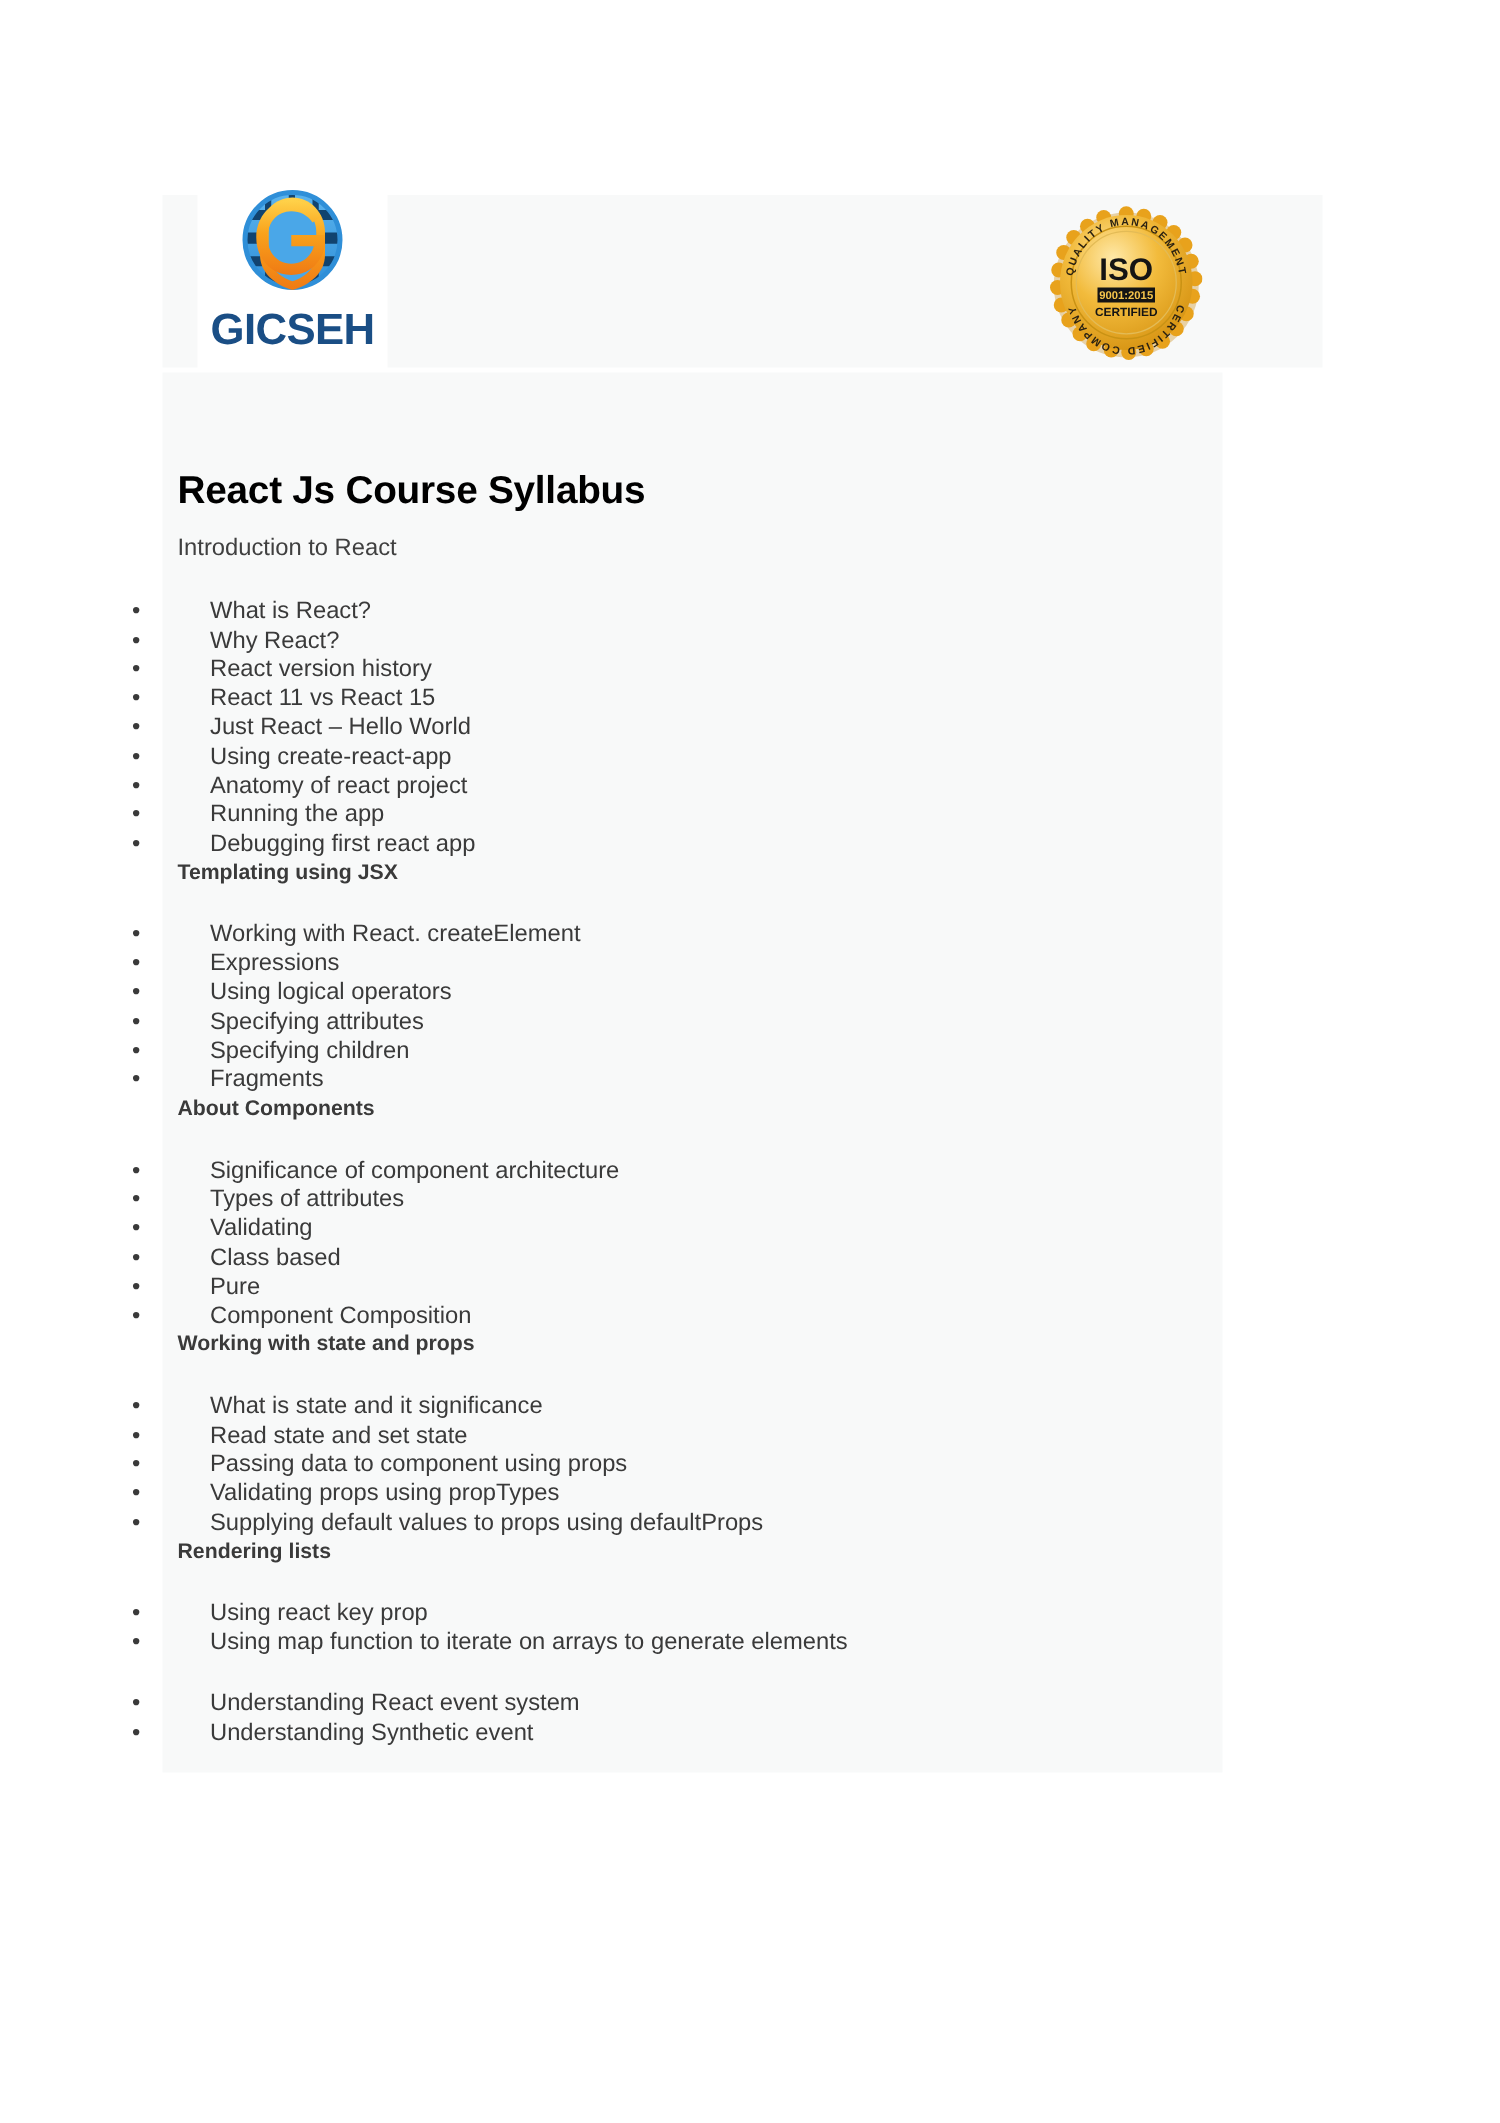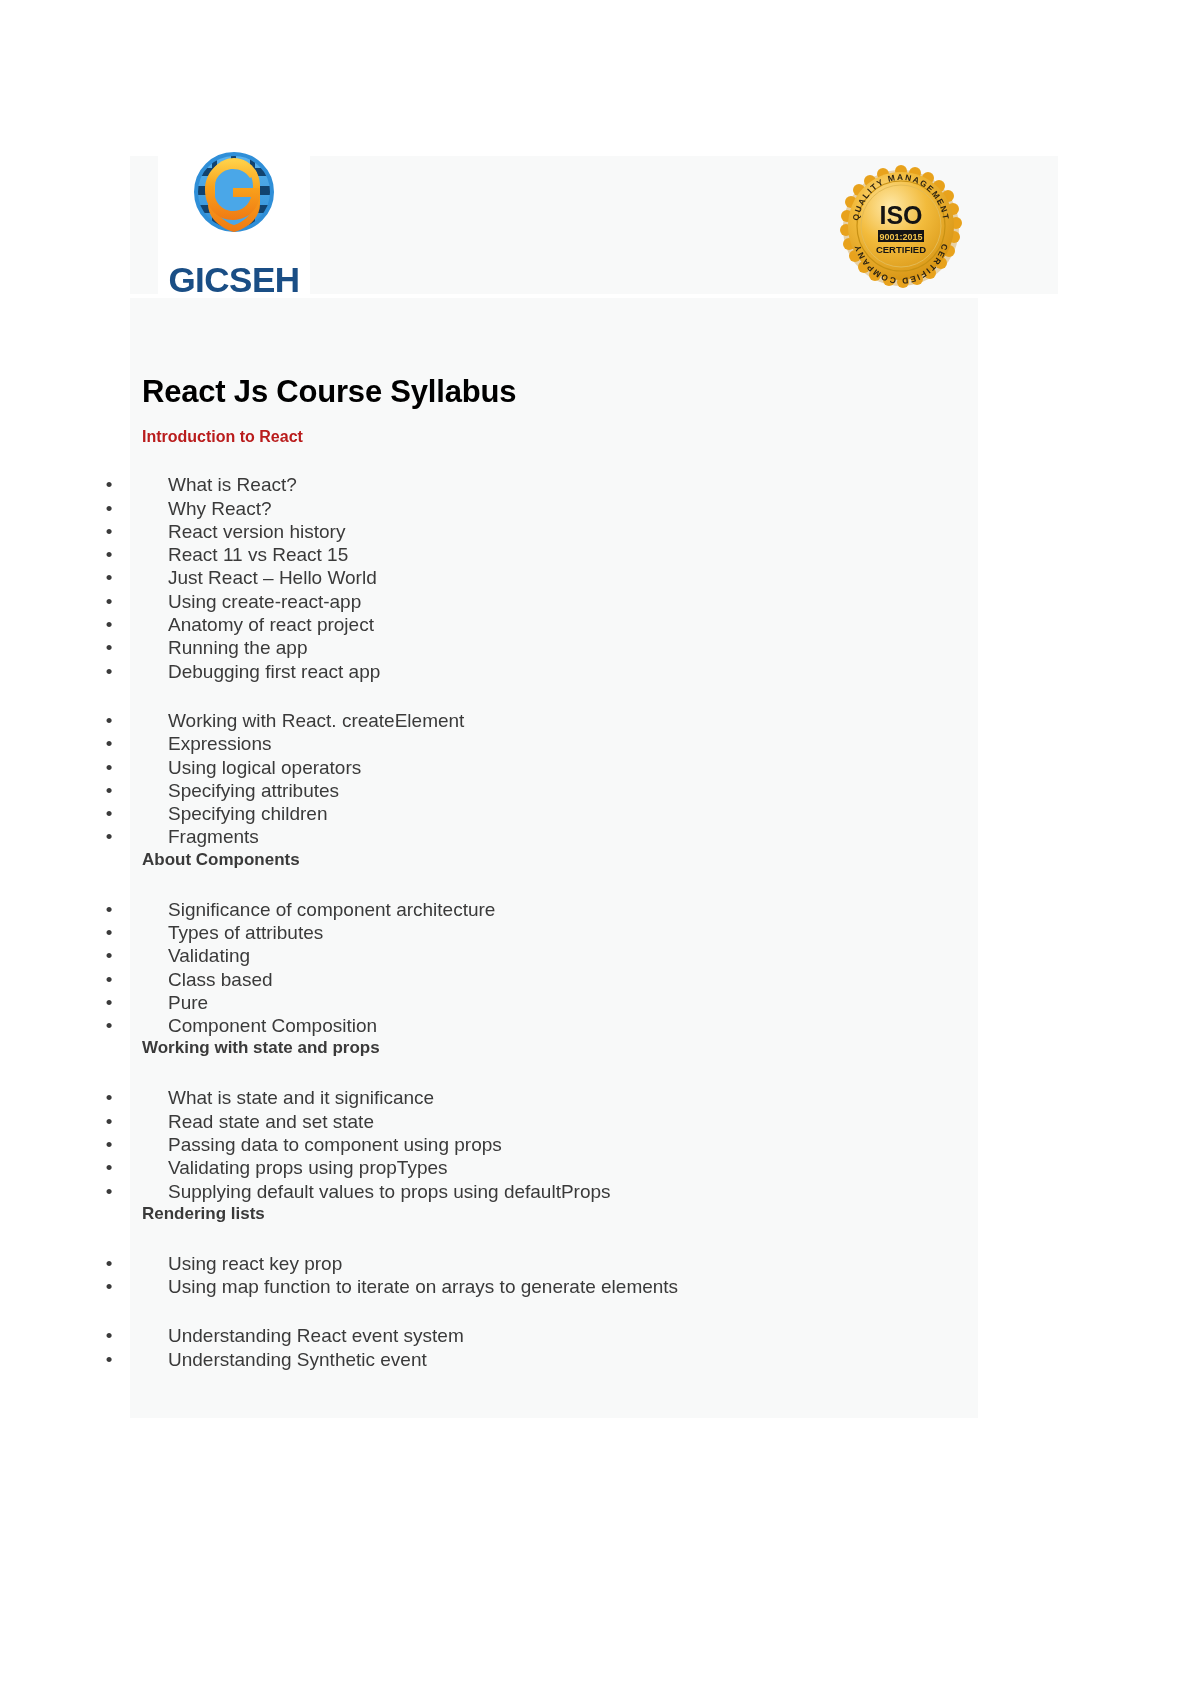--- a/index.html
+++ b/index.html
@@ -51,21 +51,21 @@
     height: 96px;
     margin: 0 auto;
   }
   .logo-wordmark {
     font-family: "Liberation Sans", sans-serif;
     font-weight: bold;
     font-size: 35px;
     letter-spacing: -0.5px;
     color: #1a4e85;
     line-height: 1;
-    margin-top: 20px;
+    margin-top: 4px;
   }
 
   
   .iso-seal {
     position: absolute;
     right: 96px;
     top: 8px;
     width: 122px;
     height: 124px;
   }
@@ -97,23 +97,23 @@
     letter-spacing: -0.2px;
     line-height: 1.15;
   }
 
   .section {
     margin: 0;
     padding: 0;
   }
 
   .section-heading {
-    font-size: 16px;
-    font-weight: bold;
-    color: #b91c1c;
+    font-size: 19px;
+    font-weight: normal;
+    color: #404040;
     padding: 12px 0 0 12px;
     line-height: 1.35;
   }
   .section-heading.first {
     padding-top: 16px;
   }
 
   ul.bullets {
     list-style: none;
     margin: 0;
@@ -270,20 +270,21 @@
         <li><span class="bullet-dot">•</span><span>What is React?</span></li>
         <li><span class="bullet-dot">•</span><span>Why React?</span></li>
         <li><span class="bullet-dot">•</span><span>React version history</span></li>
         <li><span class="bullet-dot">•</span><span>React 11 vs React 15</span></li>
         <li><span class="bullet-dot">•</span><span>Just React – Hello World</span></li>
         <li><span class="bullet-dot">•</span><span>Using create-react-app</span></li>
         <li><span class="bullet-dot">•</span><span>Anatomy of react project</span></li>
         <li><span class="bullet-dot">•</span><span>Running the app</span></li>
         <li><span class="bullet-dot">•</span><span>Debugging first react app</span></li>
       </ul>
+      <div class="inline-heading">Templating using JSX</div>
     </div>
 
     <div class="section">
       <ul class="bullets spaced">
         <li><span class="bullet-dot">•</span><span>Working with React. createElement</span></li>
         <li><span class="bullet-dot">•</span><span>Expressions</span></li>
         <li><span class="bullet-dot">•</span><span>Using logical operators</span></li>
         <li><span class="bullet-dot">•</span><span>Specifying attributes</span></li>
         <li><span class="bullet-dot">•</span><span>Specifying children</span></li>
         <li><span class="bullet-dot">•</span><span>Fragments</span></li>

